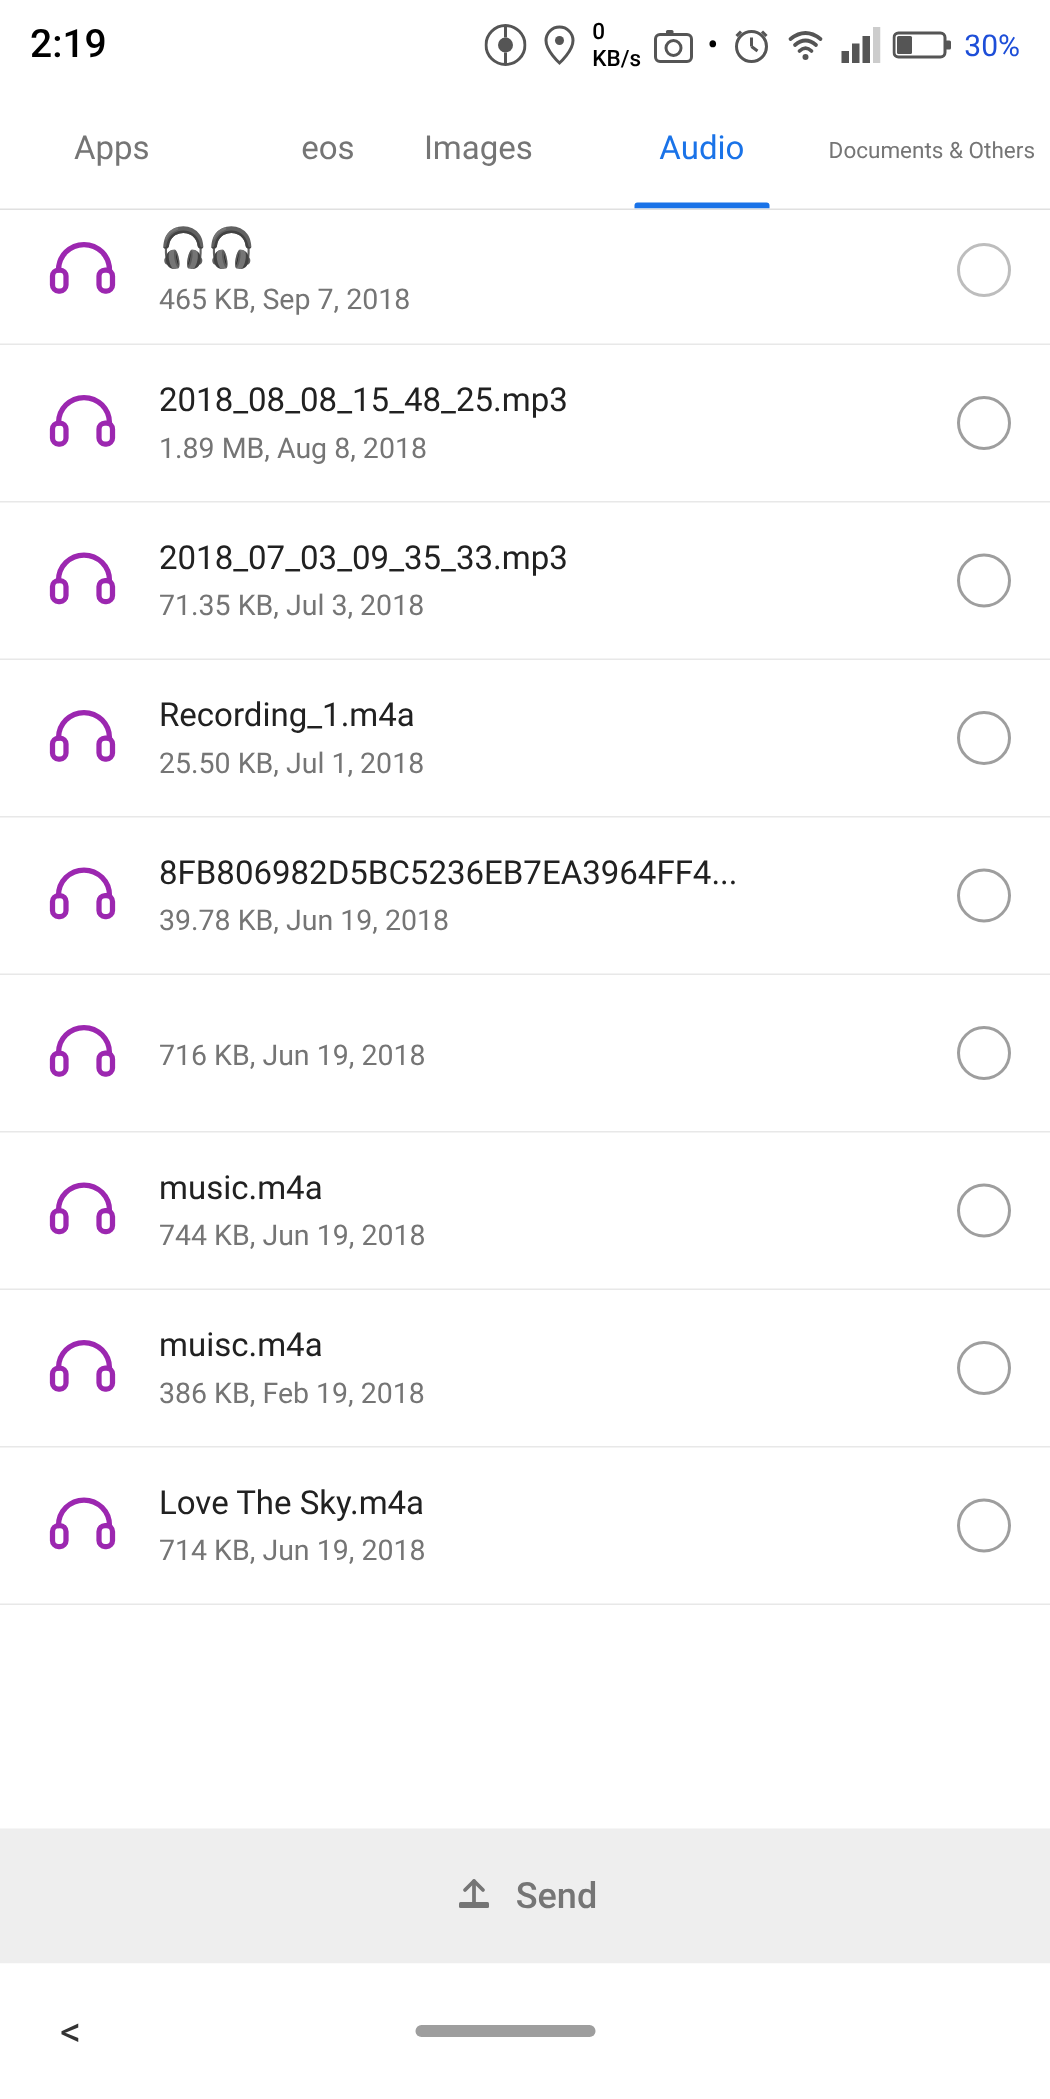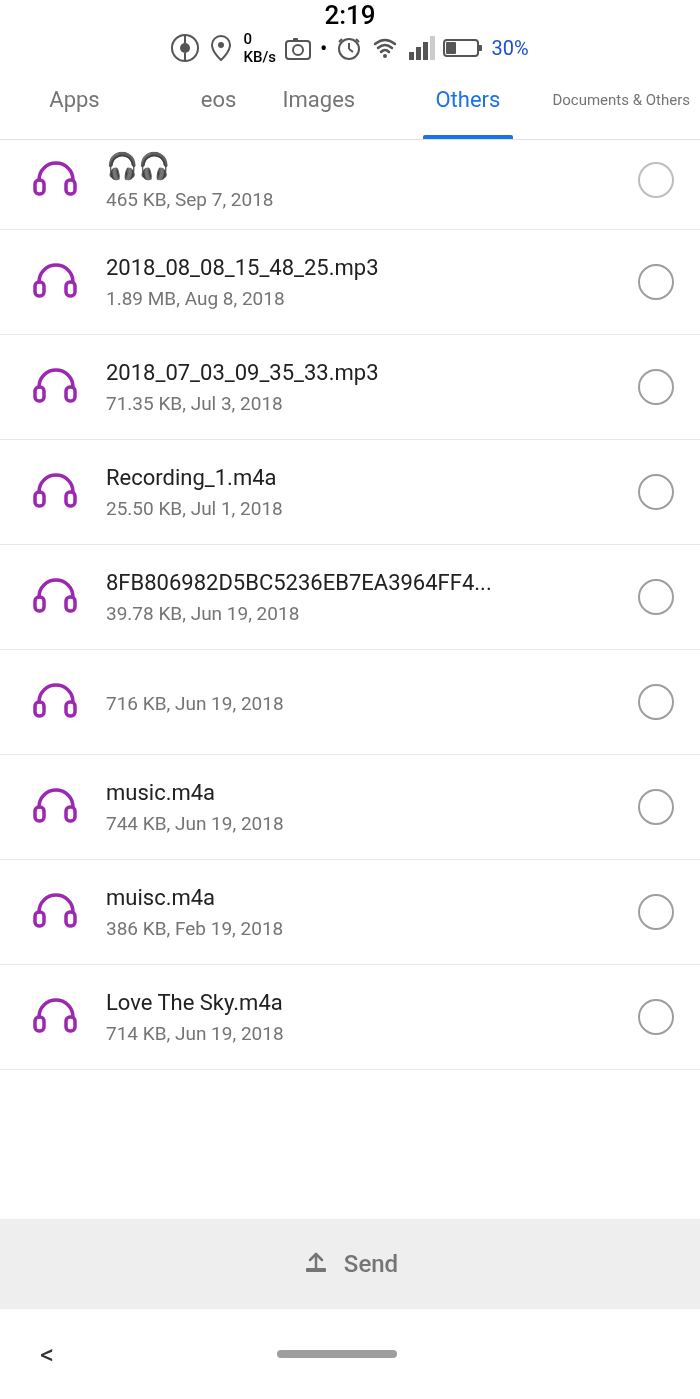--- a/index.html
+++ b/index.html
@@ -15,21 +15,20 @@
 
     
     .status-bar {
       width: 100%;
       height: 60px;
       background: #ffffff;
       display: flex;
       align-items: center;
       justify-content: space-between;
       padding: 0 20px;
-      flex-direction: column;
     }
     .status-time {
       font-size: 26px;
       font-weight: 500;
       color: #000;
     }
     .status-icons {
       display: flex;
       align-items: center;
       gap: 8px;
@@ -259,21 +258,21 @@
   <div class="tab-item">
     <span>Apps</span>
   </div>
   <div class="tab-item partial-left">
     <span>eos</span>
   </div>
   <div class="tab-item">
     <span>Images</span>
   </div>
   <div class="tab-item active">
-    <span>Others</span>
+    <span>Audio</span>
   </div>
   <div class="tab-item" style="font-size:15px;">
     <span>Documents &amp; Others</span>
   </div>
 </div>
 
 <div class="content-area">
 
   <div class="file-item-partial">
     <div class="file-icon">

